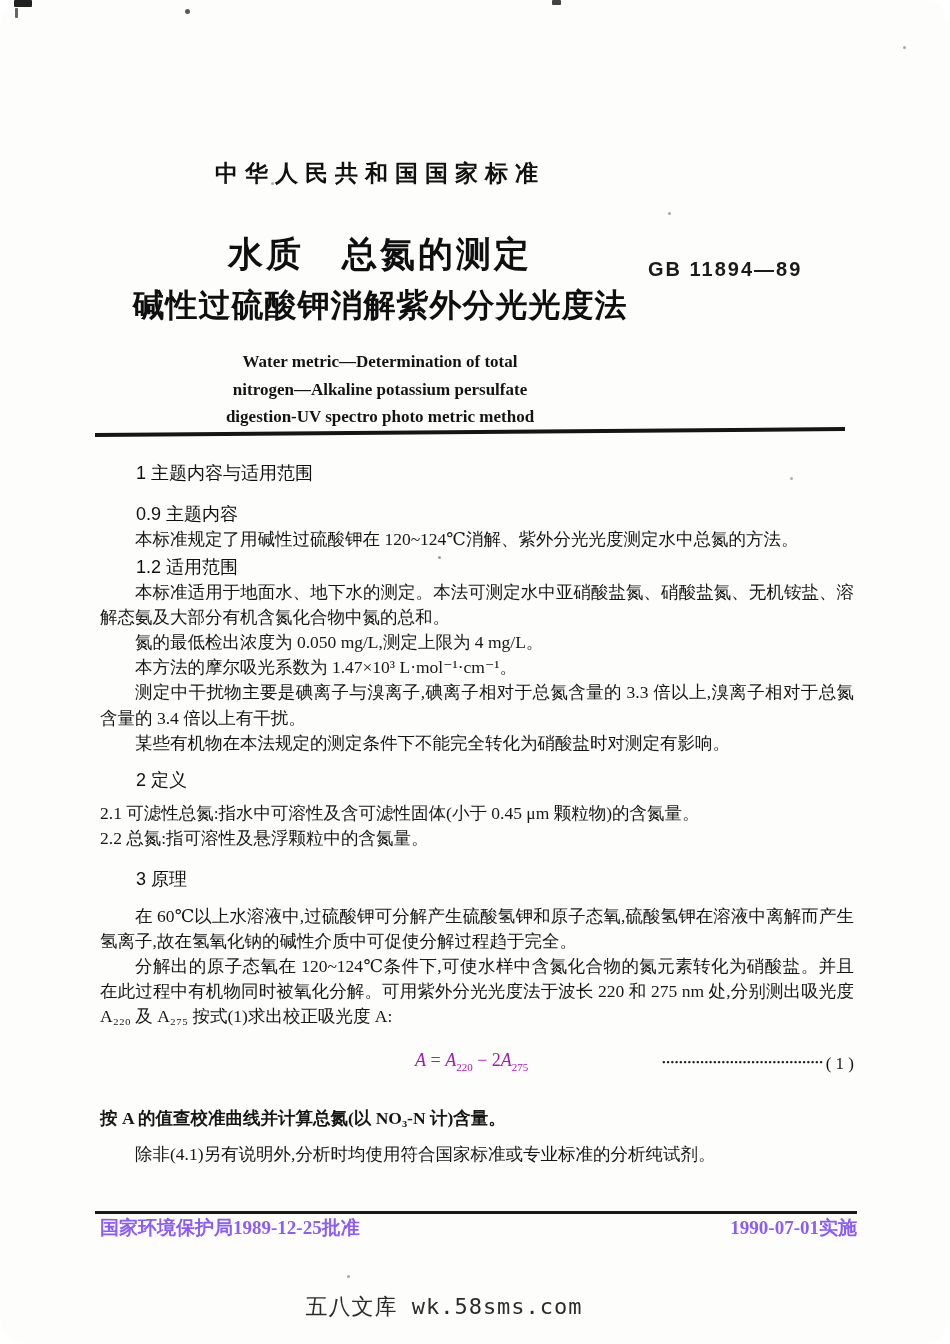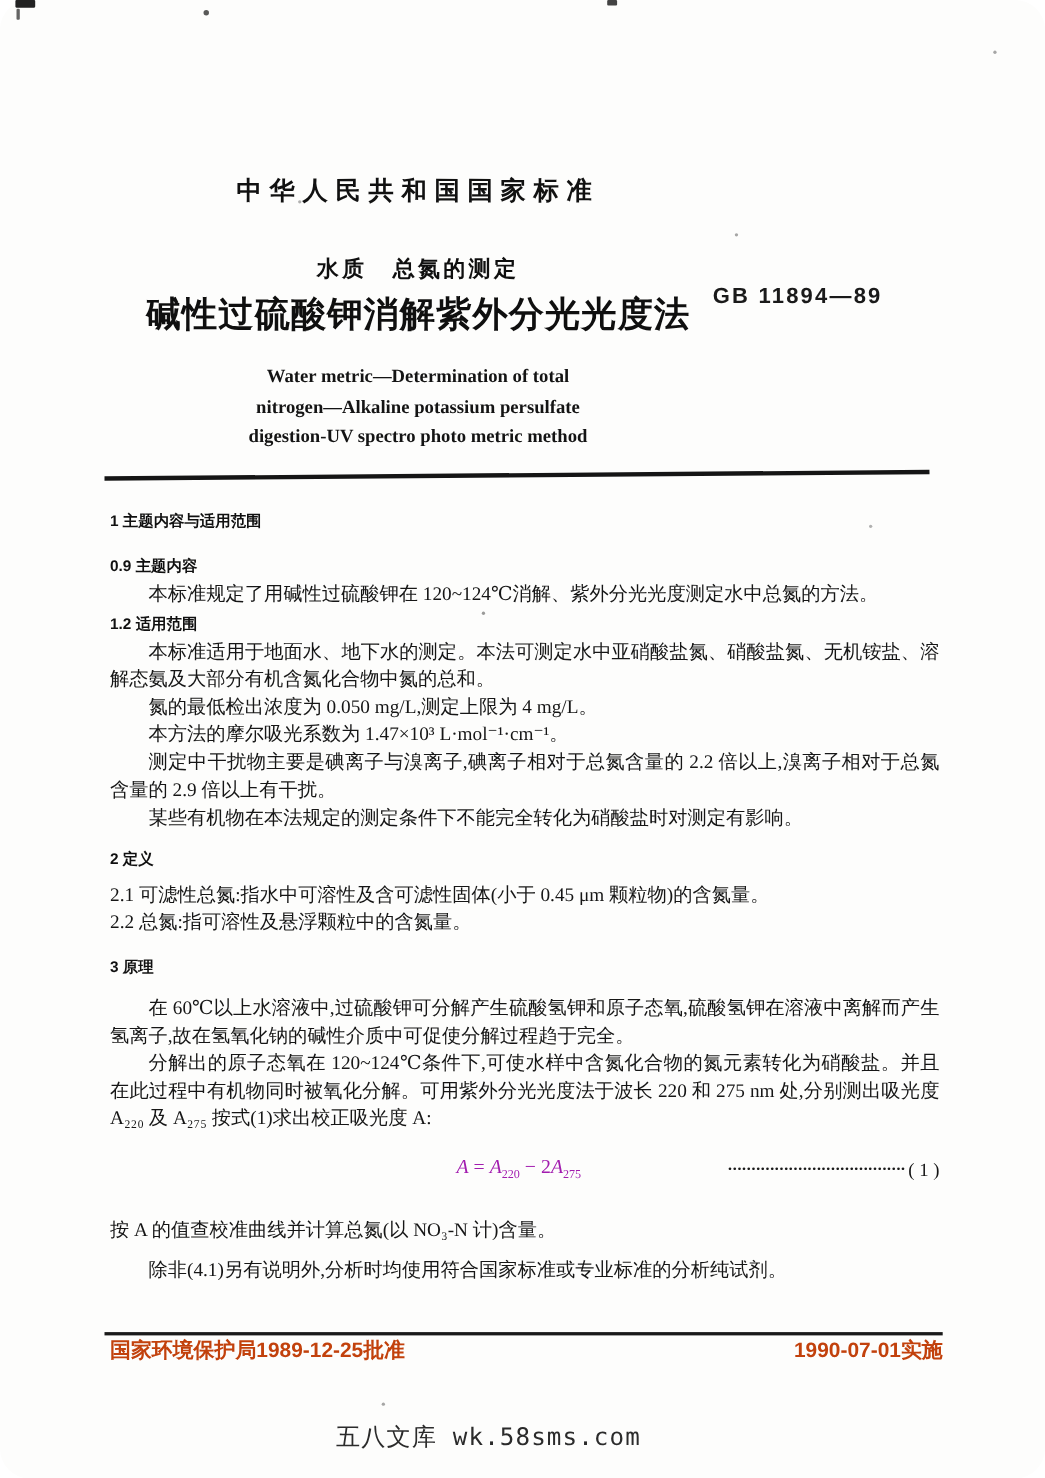--- a/index.html
+++ b/index.html
@@ -20,21 +20,21 @@
   }
   .std-label{
     font-family:"Liberation Sans","DejaVu Sans",sans-serif;
     font-weight:bold;font-size:23px;letter-spacing:7px;
     color:#111;white-space:nowrap;
   }
   .title-cn{
     font-family:"Liberation Sans","DejaVu Sans",sans-serif;
     font-weight:bold;color:#0f0f0f;white-space:nowrap;
   }
-  .title-cn.l1{margin-top:42px;font-size:20px;letter-spacing:3px;}
+  .title-cn.l1{margin-top:42px;font-size:35px;letter-spacing:3px;}
   .title-cn.l2{margin-top:6px;font-size:32px;letter-spacing:1px;}
   .std-number{
     position:absolute;left:648px;top:258px;
     font-family:"Liberation Sans","DejaVu Sans",sans-serif;
     font-weight:bold;font-size:20px;letter-spacing:2px;color:#1a1a1a;
     white-space:nowrap;
   }
   .title-en{
     margin-top:20px;
     font-family:"Liberation Serif","DejaVu Serif",serif;
@@ -52,22 +52,23 @@
   }
 
   
   .article{
     position:absolute;left:100px;top:447px;width:754px;
     font-size:17.5px;line-height:25.1px;color:#161616;
     text-align:justify;
   }
   .article .hd{
     font-family:"Liberation Sans","DejaVu Sans",sans-serif;
-    font-weight:bold;font-size:14px;line-height:25px;color:#101010;
+    font-weight:normal;font-size:18px;line-height:25px;color:#101010;
     text-align:left;
+    margin-left:36px;
   }
   .hd.h1{margin-top:14px;}
   .hd.h11{margin-top:16px;}
   .hd.h12{margin-top:3px;}
   .hd.h2{margin-top:12px;}
   .hd.h3{margin-top:16px;}
   .hd.h4{margin-top:15px;}
   .para{margin:0;}
   .para.indent{text-indent:2em;}
   .para.mt8{margin-top:8px;}
@@ -84,29 +85,29 @@
   .fvar{font-style:italic;font-family:"Liberation Serif","DejaVu Serif",serif;}
   .formula sub{font-size:11px;font-style:normal;}
   .dots-num{
     margin-left:auto;display:flex;align-items:center;white-space:nowrap;
   }
   .dots{
     font-size:9px;font-weight:bold;letter-spacing:1.1px;color:#1a1a1a;
     position:relative;top:-1px;
   }
   .eq-number{font-size:17px;color:#141414;margin-left:2px;}
-  .p33{margin-top:30px;}
+  .p33{margin-top:30px;font-weight:bold;}
   .p41{margin-top:10px;}
 
   
   .footer-row{
     position:absolute;left:100px;top:1215px;width:757px;
     display:flex;justify-content:space-between;align-items:baseline;
-    font-family:Liberation Sans, sans-serif;
-    font-weight:bold;font-size:19px;color:#c2410c;
+    font-family:Liberation Serif, serif;
+    font-weight:bold;font-size:19px;color:#8b5cf6;
   }
   .watermark{
     position:absolute;left:0;top:1292px;width:888px;text-align:center;
     font-family:"DejaVu Sans Mono","Liberation Mono",monospace;
     font-size:22px;color:#2b2b2b;letter-spacing:1px;
   }
 
   
   .speck{position:absolute;background:#222;border-radius:1px;}
   .speck.s1{left:14px;top:0;width:18px;height:7px;}
@@ -152,21 +153,21 @@
 
   <div class="article">
 
     <div class="hd h1">1 主题内容与适用范围</div>
     <div class="hd h11">0.9 主题内容</div>
     <p class="para indent">本标准规定了用碱性过硫酸钾在 120~124℃消解、紫外分光光度测定水中总氮的方法。</p>
     <div class="hd h12">1.2 适用范围</div>
     <p class="para indent">本标准适用于地面水、地下水的测定。本法可测定水中亚硝酸盐氮、硝酸盐氮、无机铵盐、溶解态氨及大部分有机含氮化合物中氮的总和。</p>
     <p class="para indent">氮的最低检出浓度为 0.050 mg/L,测定上限为 4 mg/L。</p>
     <p class="para indent">本方法的摩尔吸光系数为 1.47×10³ L·mol⁻¹·cm⁻¹。</p>
-    <p class="para indent">测定中干扰物主要是碘离子与溴离子,碘离子相对于总氮含量的 2.2 倍以上,溴离子相对于总氮含量的 2.9 倍以上有干扰。</p>
+    <p class="para indent">测定中干扰物主要是碘离子与溴离子,碘离子相对于总氮含量的 3.3 倍以上,溴离子相对于总氮含量的 3.4 倍以上有干扰。</p>
     <p class="para indent">某些有机物在本法规定的测定条件下不能完全转化为硝酸盐时对测定有影响。</p>
 
     <div class="hd h2">2 定义</div>
     <p class="para mt8">2.1 可滤性总氮:指水中可溶性及含可滤性固体(小于 0.45 μm 颗粒物)的含氮量。</p>
     <p class="para">2.2 总氮:指可溶性及悬浮颗粒中的含氮量。</p>
 
     <div class="hd h3">3 原理</div>
     <p class="para indent mt12">在 60℃以上水溶液中,过硫酸钾可分解产生硫酸氢钾和原子态氧,硫酸氢钾在溶液中离解而产生氢离子,故在氢氧化钠的碱性介质中可促使分解过程趋于完全。</p>
     <p class="para indent">分解出的原子态氧在 120~124℃条件下,可使水样中含氮化合物的氮元素转化为硝酸盐。并且在此过程中有机物同时被氧化分解。可用紫外分光光度法于波长 220 和 275 nm 处,分别测出吸光度 A₂₂₀ 及 A₂₇₅ 按式(1)求出校正吸光度 A:</p>
 

